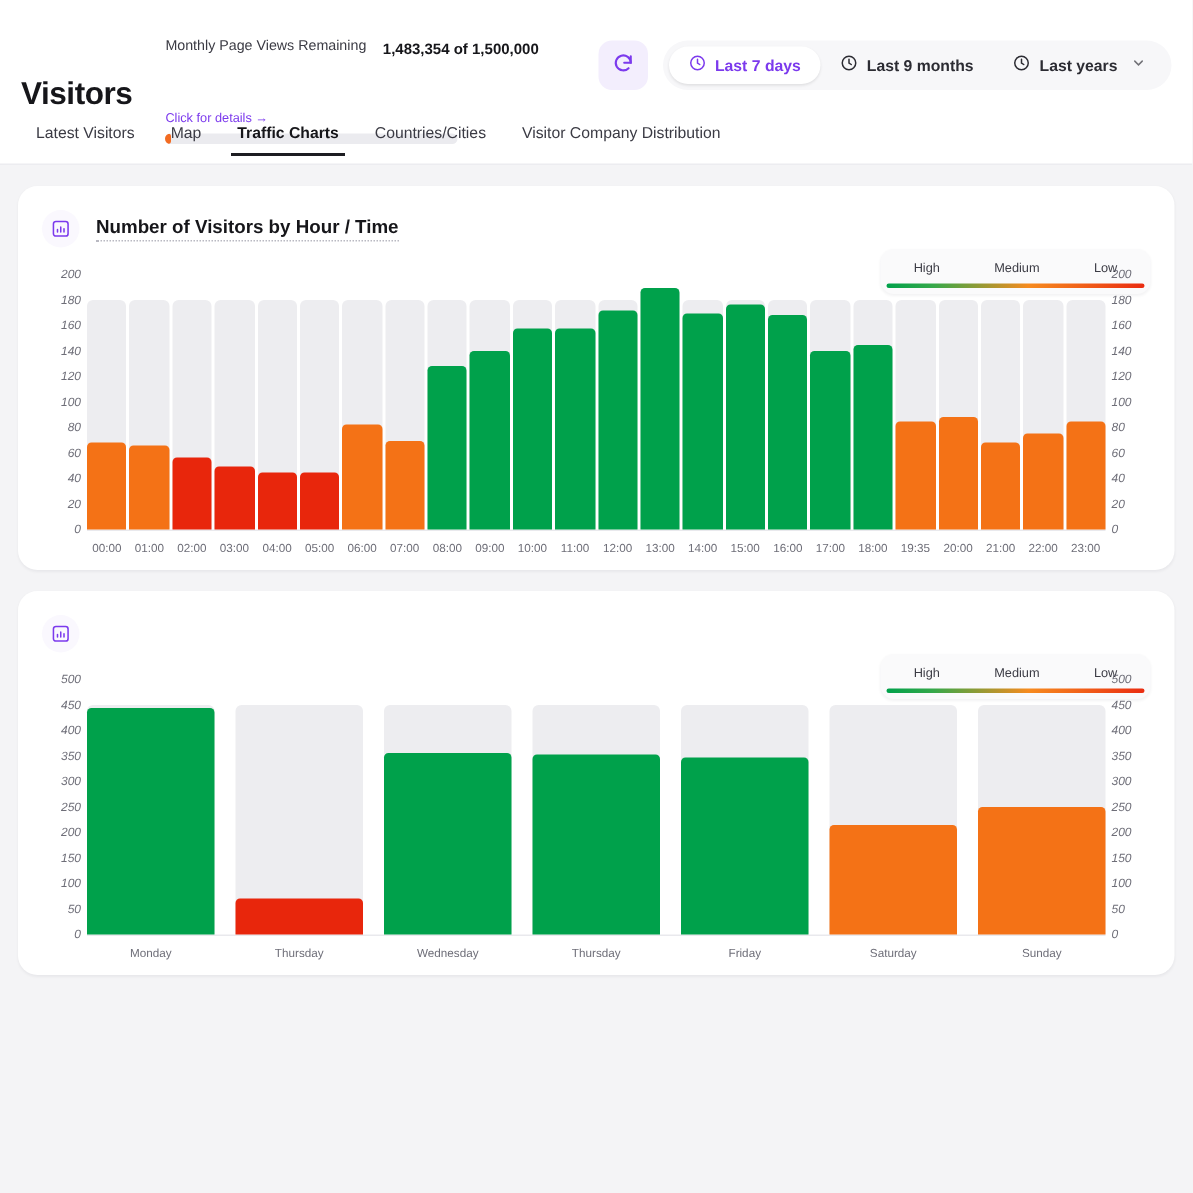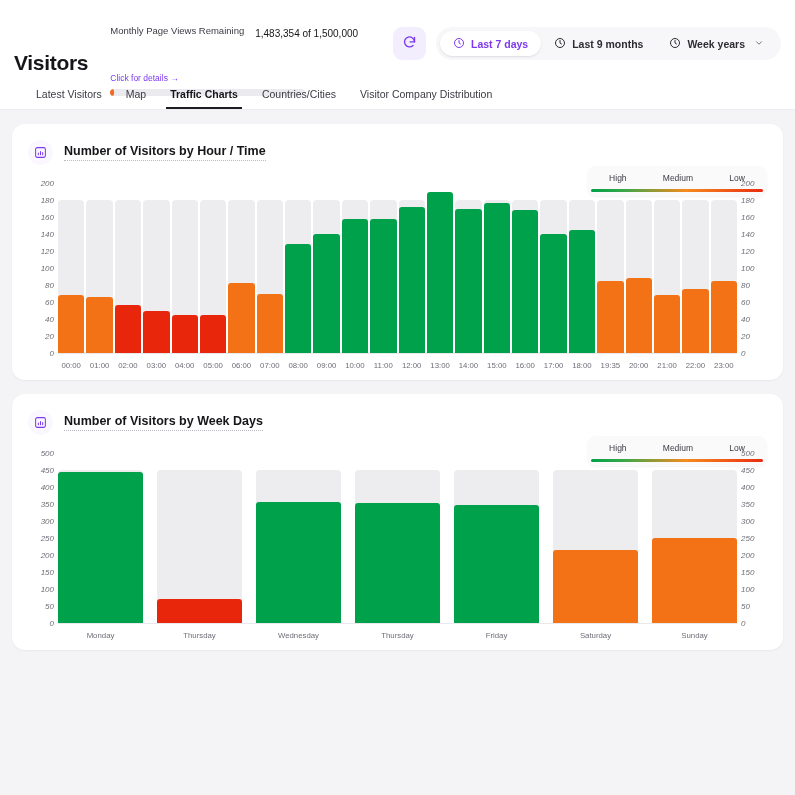--- a/index.html
+++ b/index.html
@@ -25,21 +25,21 @@
   }
   .quota { margin-left: 22px; margin-top: 2px; display: flex; flex-direction: column; }
   .quota-top { display: flex; align-items: flex-start; }
   .quota-labels { display: flex; flex-direction: column; }
   .quota-title { font-size: 9.5px; color: #3b3b44; line-height: 13px; }
   .quota-link {
     font-size: 8.5px; color: #7c3aed; font-weight: normal; line-height: 12px;
     cursor: pointer; text-decoration: none; margin-top: 35px;
   }
   .quota-count {
-    font-size: 10px; color: #16161a; font-weight: normal;
+    font-size: 10px; color: #16161a; font-weight: bold;
     margin-left: 11px; margin-top: 4px; white-space: nowrap;
   }
   .quota-bar {
     margin-top: 5px; width: 195px; height: 7px;
     background: #ebebef; border-radius: 4px; position: relative; overflow: hidden;
   }
   .quota-bar-fill {
     position: absolute; left: 0; top: 0; bottom: 0;
     width: 4px; background: #f36b21; border-radius: 4px;
   }
@@ -64,21 +64,21 @@
     font-size: 10.5px; color: #2c2c33; cursor: pointer; white-space: nowrap;
     font-weight: bold; background: transparent; border: none;
     font-family: "Liberation Sans", sans-serif;
   }
   .seg.active { background: #ffffff; color: #7c3aed; box-shadow: 0 1px 2px rgba(0,0,0,.10); }
   .seg .chev { margin-left: 3px; opacity: .65; }
 
   
   .tabs {
     position: absolute; left: 0; bottom: 0; right: 0;
-    display: flex; align-items: flex-end; gap: 0; padding-left: 24px; height: 32px;
+    display: flex; align-items: center; gap: 0; padding-left: 12px; height: 32px;
   }
   .tab {
     font-size: 10.5px; color: #3b3b44; padding: 0 12px 9px 12px;
     cursor: pointer; position: relative; background: none; border: none;
     font-family: "Liberation Sans", sans-serif; white-space: nowrap;
   }
   .tab.active { color: #16161a; font-weight: bold; }
   .tab.active::after {
     content: ""; position: absolute; left: 8px; right: 8px; bottom: 0;
     height: 2px; background: #1d1d22;
@@ -190,21 +190,21 @@
           </span>
           <span>Last 9 months</span>
         </button>
         <button class="seg">
           <span>
             <svg width="12" height="12" viewBox="0 0 24 24" fill="none" stroke="#2c2c33" stroke-width="2">
               <circle cx="12" cy="12" r="9"></circle>
                 <path d="M12 7v5l3 2" stroke-linecap="round"></path>
             </svg>
           </span>
-          <span>Week years</span>
+          <span>Last years</span>
           <span class="chev">
             <svg width="10" height="10" viewBox="0 0 24 24" fill="none" stroke="#2c2c33" stroke-width="2.4" stroke-linecap="round">
                 <path d="M6 9l6 6 6-6"></path>
               </svg>
           </span>
         </button>
       </div>
     </div>
 
     <div class="tabs">
@@ -470,21 +470,20 @@
     </div>
 
     <div class="card">
       <div class="card-head">
         <div class="card-icon-wrap">
           <svg width="13" height="13" viewBox="0 0 24 24" fill="none" stroke="#7c3aed" stroke-width="1.9">
             <rect x="3" y="3" width="18" height="18" rx="3"></rect>
             <path d="M8 16v-3M12 16v-6M16 16v-4" stroke-linecap="round"></path>
           </svg>
         </div>
-        <div class="card-title">Number of Visitors by Week Days</div>
       </div>
 
       <div class="legend">
         <div class="legend-labels">
           <span>High</span>
           <span>Medium</span>
           <span>Low</span>
         </div>
         <div class="legend-gradient"></div>
       </div>

